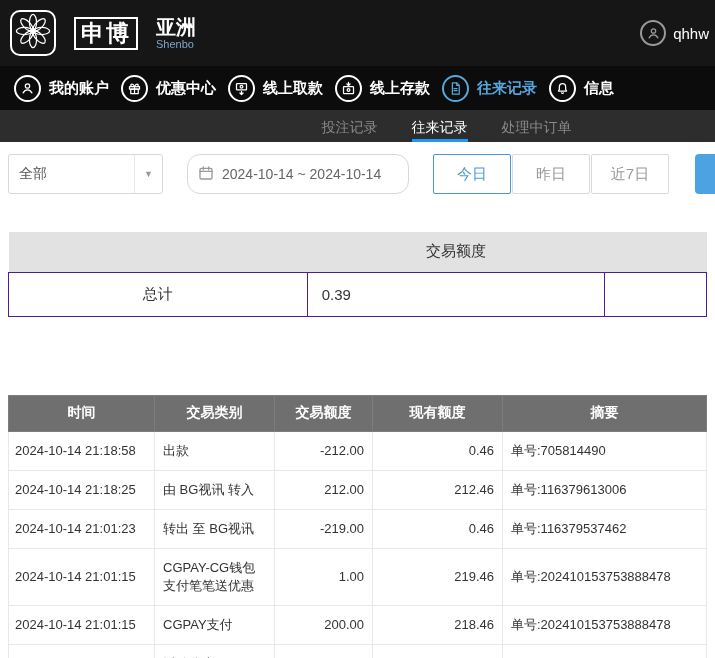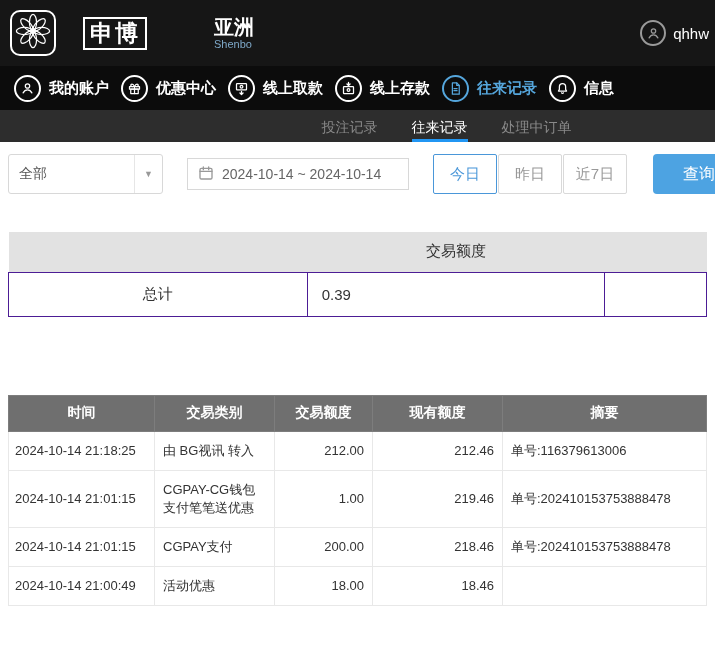--- a/index.html
+++ b/index.html
@@ -1,26 +1,26 @@
 <!DOCTYPE html>
 <html><head>
 <meta charset="utf-8">
 <style>
   * { box-sizing: border-box; margin: 0; padding: 0; }
   html, body { width: 715px; height: 658px; overflow: hidden; background: #fff;
     font-family: "Liberation Sans", "DejaVu Sans", sans-serif; }
 
   
   .topbar { height: 66px; background: #161616; display: flex; align-items: center;
-    padding: 0 10px; gap: 27px; overflow: hidden; }
+    padding: 0 10px; gap: 18px; overflow: hidden; }
   .logo-box { width: 46px; height: 46px; border: 2px solid #fff; border-radius: 10px;
     display: flex; align-items: center; justify-content: center; flex: none; }
   .brand-cn { border: 2px solid #fff; color: #fff; font-size: 23px; font-weight: bold;
     padding: 3px 5px; letter-spacing: 2px; line-height: 1; flex: none; }
-  .brand-stack { display: flex; flex-direction: column; justify-content: center; margin-left: 40px; }
+  .brand-stack { display: flex; flex-direction: column; justify-content: center; }
   .brand-region { color: #fff; font-size: 20px; font-weight: bold; line-height: 1.1; }
   .brand-sub { color: #7ea8c8; font-size: 11px; line-height: 1.1; }
   .topbar-right { margin-left: auto; display: flex; align-items: center; gap: 7px;
     margin-right: -4px; flex: none; }
   .person-circle { width: 26px; height: 26px; border: 2px solid #9a9a9a; border-radius: 50%;
     color: #9a9a9a; display: flex; align-items: center; justify-content: center; flex: none; }
   .username { color: #fff; font-size: 15px; white-space: nowrap; }
 
   
   .mainnav { height: 44px; background: #0c0c0c; display: flex; align-items: center;
@@ -42,27 +42,27 @@
     white-space: nowrap; cursor: pointer; }
   .subtab.active { color: #fff; border-bottom-color: #2196f3; }
 
   
   .filters { display: flex; align-items: center; padding: 12px 8px; gap: 24px; background: #fff; }
   .dropdown { width: 155px; height: 40px; border: 1px solid #d8d8d8; border-radius: 3px;
     display: flex; align-items: center; padding: 0 0 0 10px; color: #555; font-size: 14px;
     cursor: pointer; flex: none; }
   .dropdown .chev { margin-left: auto; height: 100%; display: flex; align-items: center;
     padding: 0 9px 0 9px; border-left: 1px solid #e6e6e6; color: #999; font-size: 9px; }
-  .date-input { width: 222px; height: 32px; border: 1px solid #d8d8d8; border-radius: 0;
+  .date-input { width: 222px; height: 40px; border: 1px solid #d8d8d8; border-radius: 13px;
     display: flex; align-items: center; gap: 8px; padding: 0 10px; color: #666; font-size: 14px;
     cursor: pointer; flex: none; white-space: nowrap; }
   .date-input svg { width: 16px; height: 16px; stroke: #999; fill: none; stroke-width: 2;
     stroke-linecap: round; flex: none; }
   .quick-group { display: flex; gap: 1px; flex: none; }
-  .quick-btn { width: 64px; height: 40px; border: 1px solid #d9d9d9; background: #fff;
+  .quick-btn { width: 78px; height: 40px; border: 1px solid #d9d9d9; background: #fff;
     color: #999; font-size: 15px; cursor: pointer; border-radius: 2px;
     font-family: inherit; }
   .quick-btn.active { border-color: #4a97d9; color: #4a97d9; }
   .search-btn { width: 92px; height: 40px; background: #4da3e2; color: #fff; font-size: 16px;
     border: none; border-radius: 4px; cursor: pointer; flex: none; margin-left: 2px;
     font-family: inherit; }
 
   
   .summary-wrap { margin: 26px 8px 0 8px; }
   .summary-table { width: 100%; border-collapse: collapse; font-size: 15px; color: #333;
@@ -249,27 +249,41 @@
       <tr>
         <th>时间</th>
         <th>交易类别</th>
         <th>交易额度</th>
         <th>现有额度</th>
         <th>摘要</th>
       </tr>
     </thead>
     <tbody>
         <tr>
+          <td>2024-10-14 21:18:58</td>
+          <td>出款</td>
+          <td>-212.00</td>
+          <td>0.46</td>
+          <td>单号:705814490</td>
+        </tr>
+        <tr>
           <td>2024-10-14 21:18:25</td>
           <td>由 BG视讯 转入</td>
           <td>212.00</td>
           <td>212.46</td>
           <td>单号:116379613006</td>
         </tr>
         <tr>
+          <td>2024-10-14 21:01:23</td>
+          <td>转出 至 BG视讯</td>
+          <td>-219.00</td>
+          <td>0.46</td>
+          <td>单号:116379537462</td>
+        </tr>
+        <tr>
           <td>2024-10-14 21:01:15</td>
           <td>CGPAY-CG钱包支付笔笔送优惠</td>
           <td>1.00</td>
           <td>219.46</td>
           <td>单号:202410153753888478</td>
         </tr>
         <tr>
           <td>2024-10-14 21:01:15</td>
           <td>CGPAY支付</td>
           <td>200.00</td>

